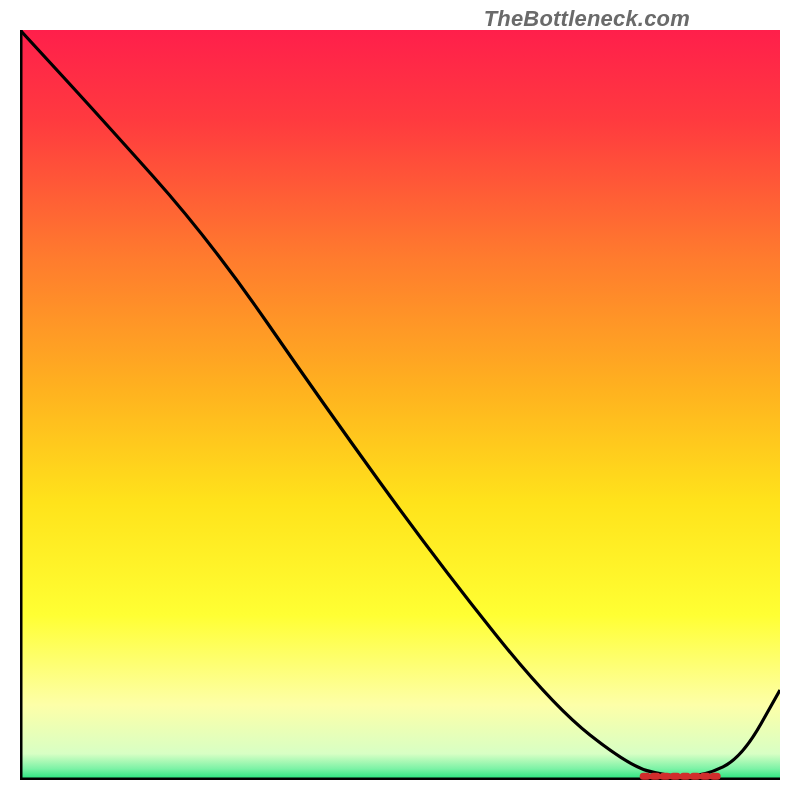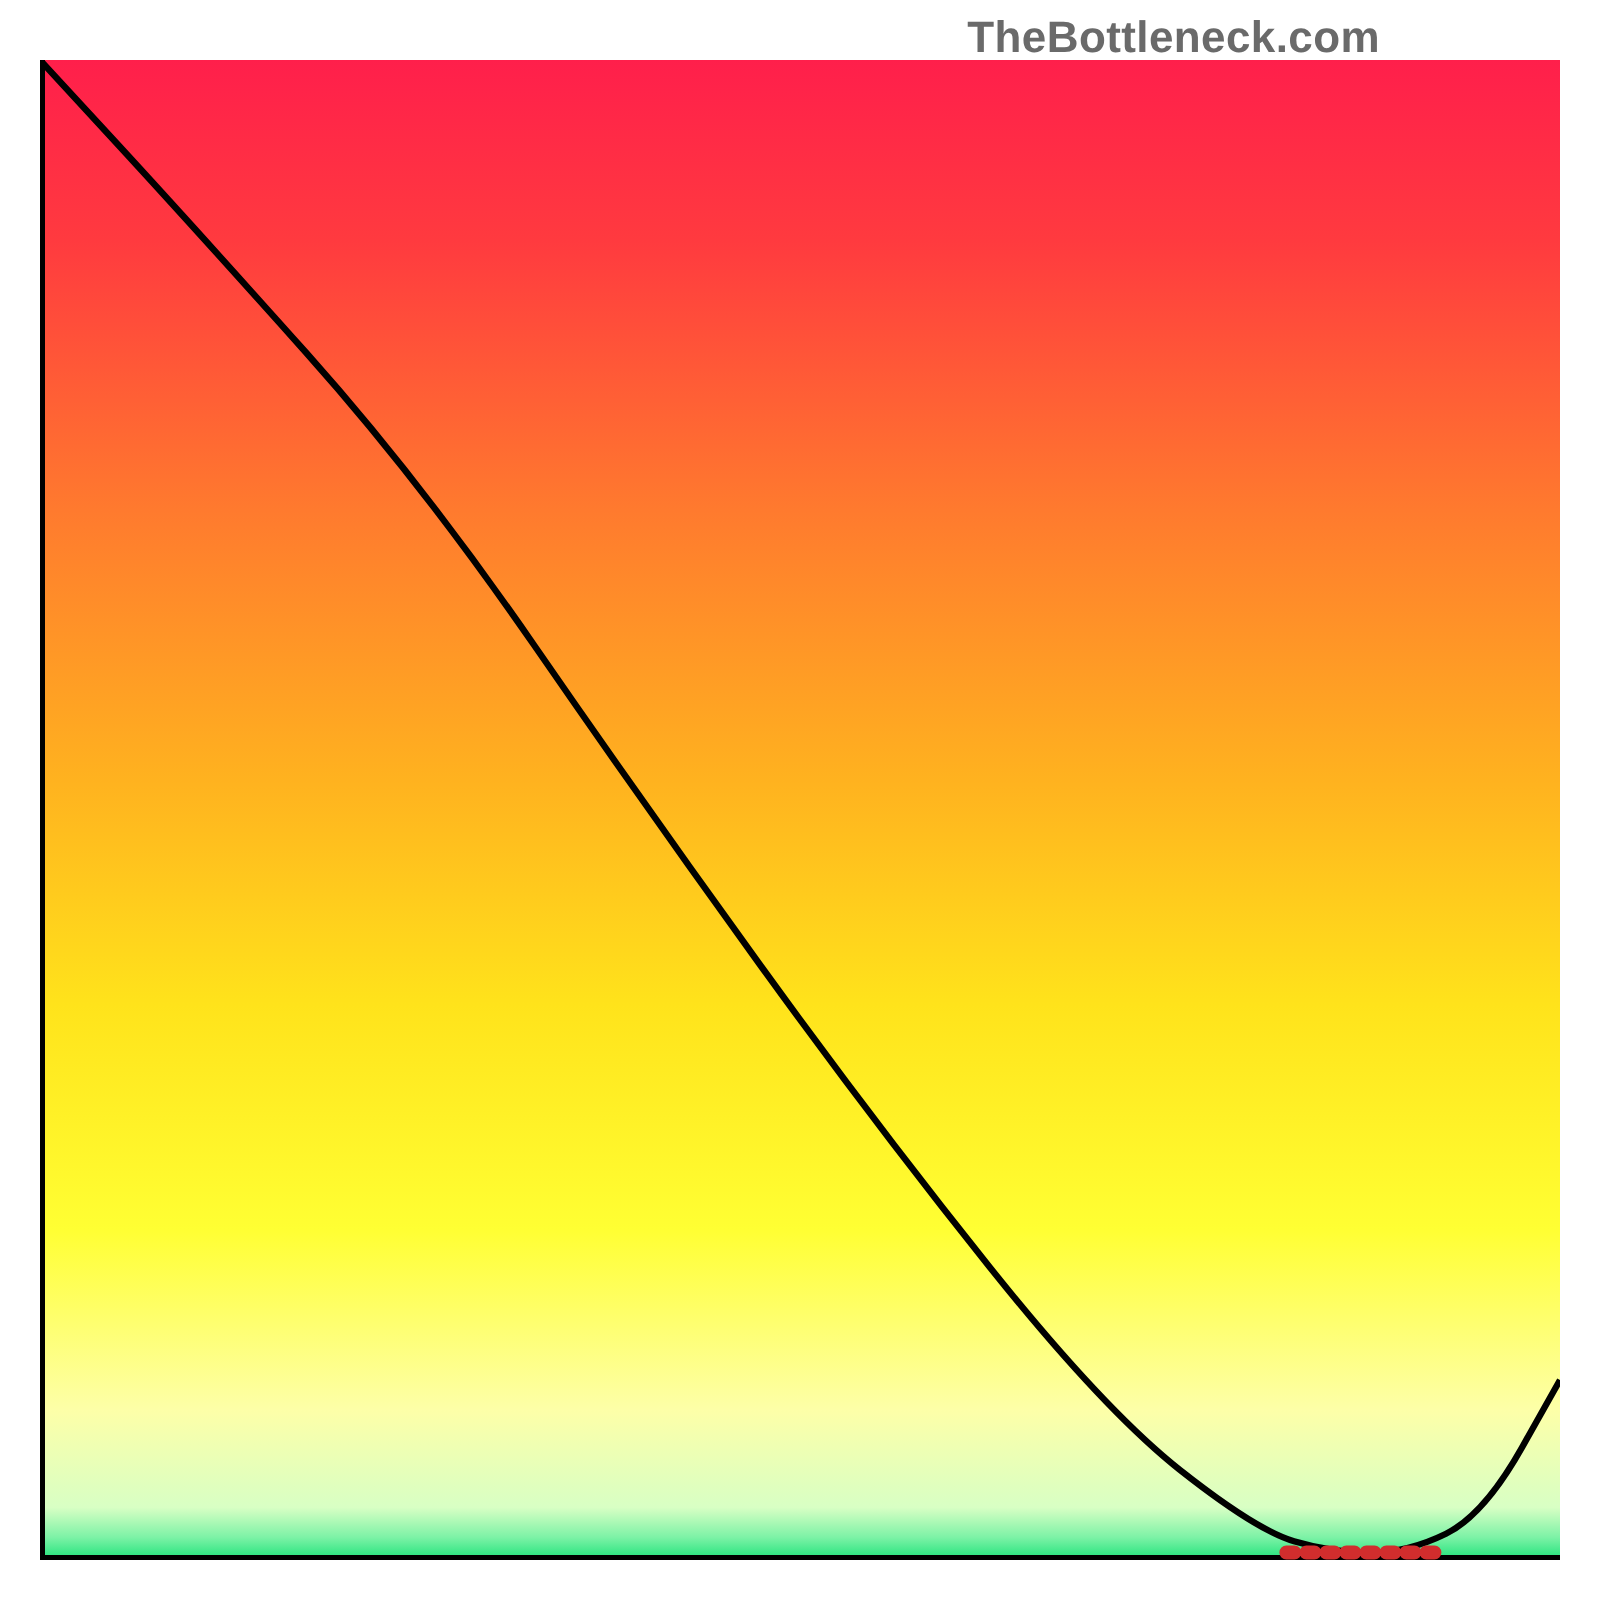--- a/index.html
+++ b/index.html
@@ -8,20 +8,21 @@
     width: 800px;
     height: 800px;
     background: #ffffff;
     font-family: Arial, Helvetica, sans-serif;
     overflow: hidden;
   }
   .root {
     position: relative;
     width: 708px;
     height: 800px;
+    font-style: italic;
   }
   .watermark {
     position: absolute;
     top: 6px;
     right: 18px;
     font-size: 22px;
     font-weight: 600;
     color: #6a6a6a;
     letter-spacing: 0.2px;
     user-select: none;

